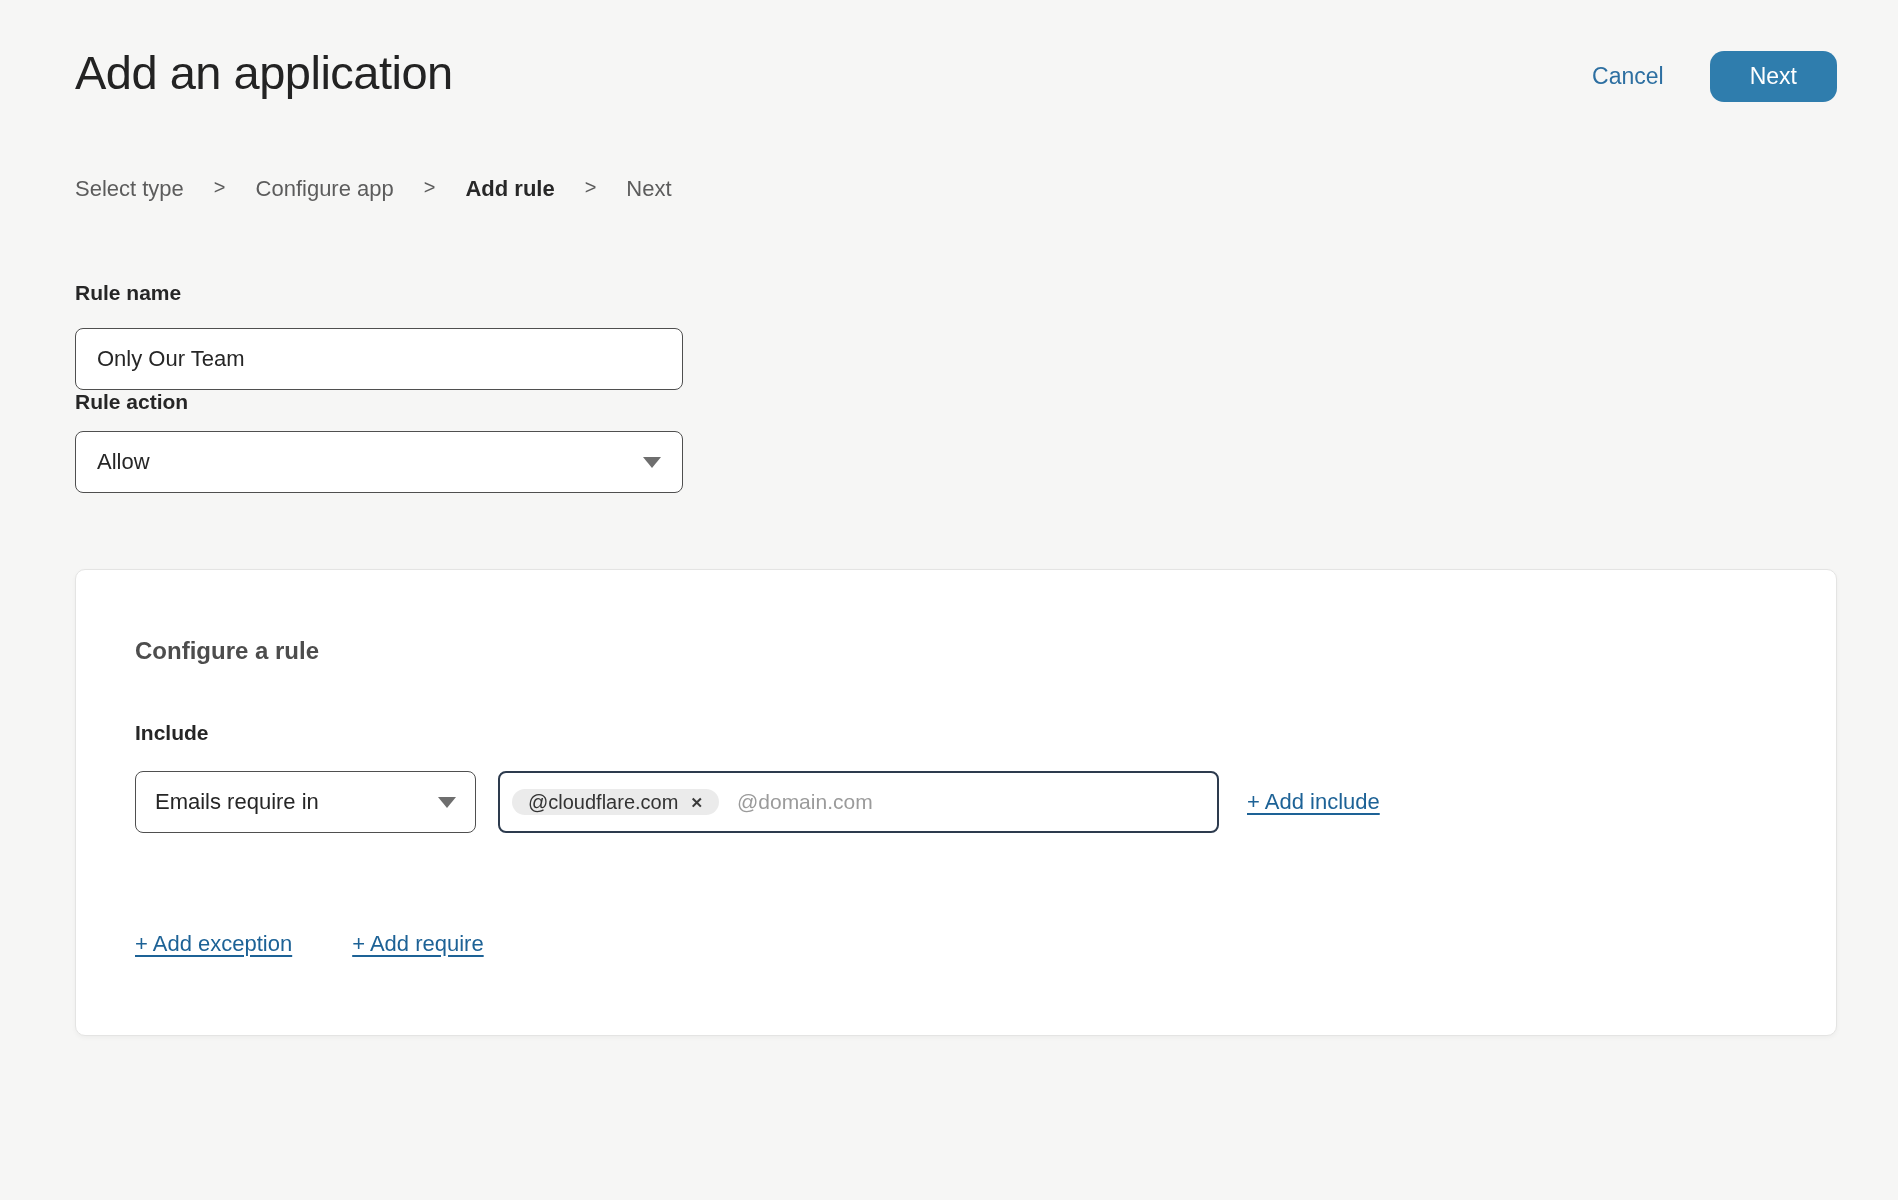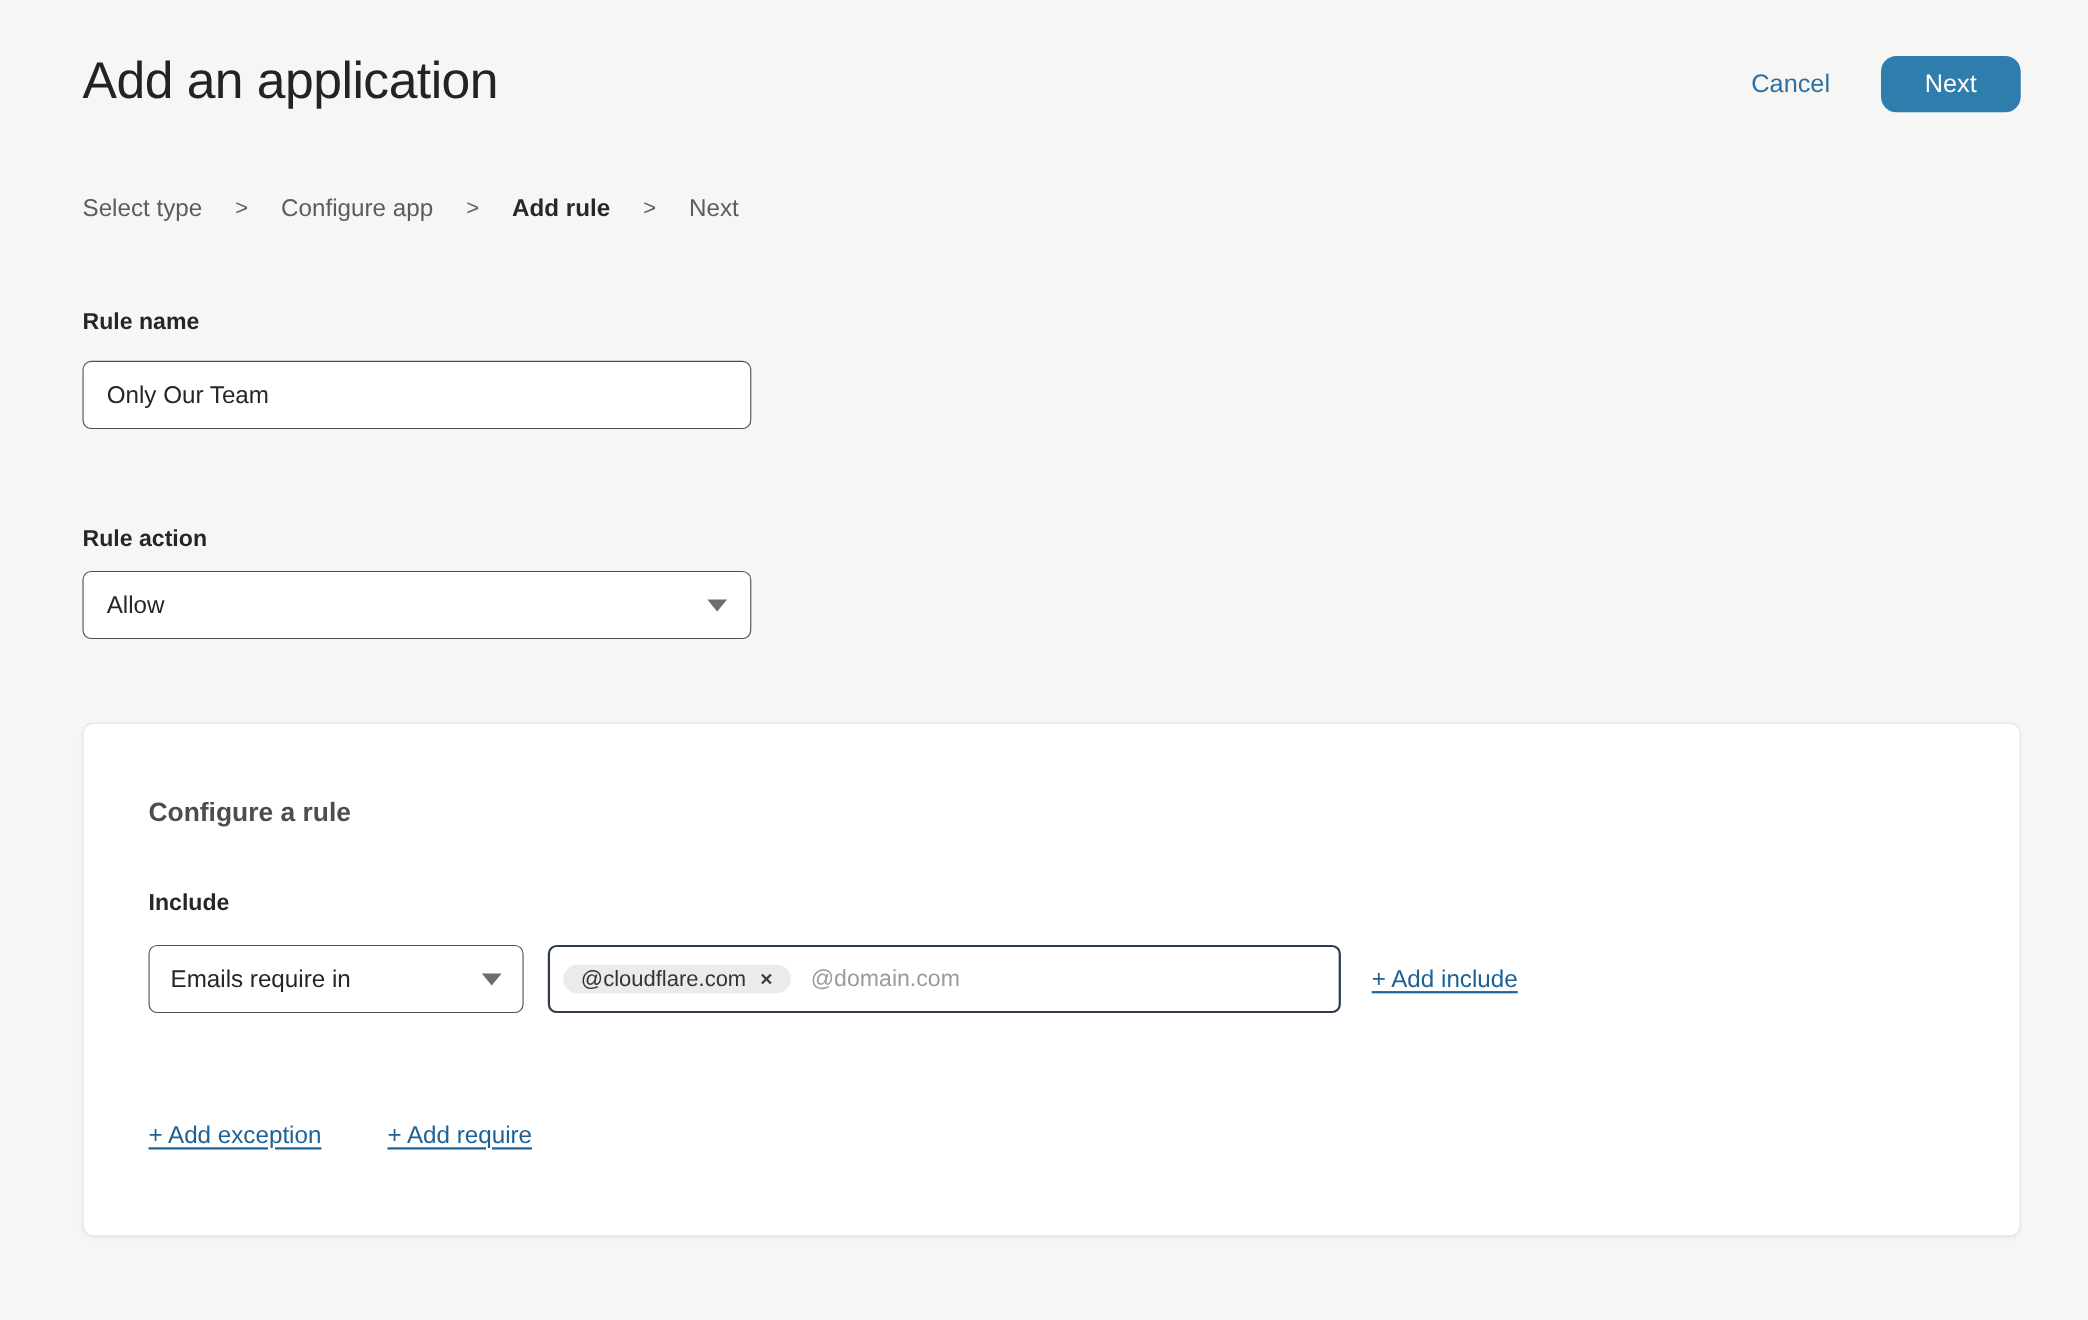--- a/index.html
+++ b/index.html
@@ -20,35 +20,35 @@
   .cancel-link {
     font-size: 23px; color: #2d6fa1; cursor: pointer; text-decoration: none; background: none; border: none;
     font-family: "Liberation Sans", sans-serif;
   }
   .next-button {
     font-size: 23px; color: #ffffff; background: #2f7dad; border: none; border-radius: 14px;
     padding: 12px 40px; cursor: pointer; font-family: "Liberation Sans", sans-serif;
   }
 
   
-  .breadcrumb { display: flex; align-items: center; gap: 30px; margin-top: 74px; font-size: 22px; }
+  .breadcrumb { display: flex; align-items: flex-start; gap: 30px; margin-top: 74px; font-size: 22px; }
   .crumb { color: #5c5c5c; cursor: pointer; }
   .crumb.active { color: #282828; font-weight: 700; cursor: default; }
   .crumb-sep { color: #5c5c5c; font-size: 20px; }
 
   
   .field-label { font-size: 21px; font-weight: 700; color: #262626; }
   .label-rule-name { margin-top: 79px; }
   .text-input {
     display: block; margin-top: 23px; width: 608px; height: 62px;
     border: 1.5px solid #4f4f4f; border-radius: 8px; background: #ffffff;
     font-size: 22px; color: #262626; padding: 0 21px;
     font-family: "Liberation Sans", sans-serif; outline: none;
   }
-  .label-rule-action { margin-top: 88px; }
+  .label-rule-action { }
   .select-box {
     margin-top: 17px; width: 608px; height: 62px;
     border: 1.5px solid #4f4f4f; border-radius: 8px; background: #ffffff;
     display: flex; align-items: center; justify-content: space-between;
     padding: 0 21px; font-size: 22px; color: #262626; cursor: pointer;
   }
   .chevron-down {
     width: 0; height: 0;
     border-left: 9px solid transparent; border-right: 9px solid transparent;
     border-top: 11px solid #6e6e6e;

